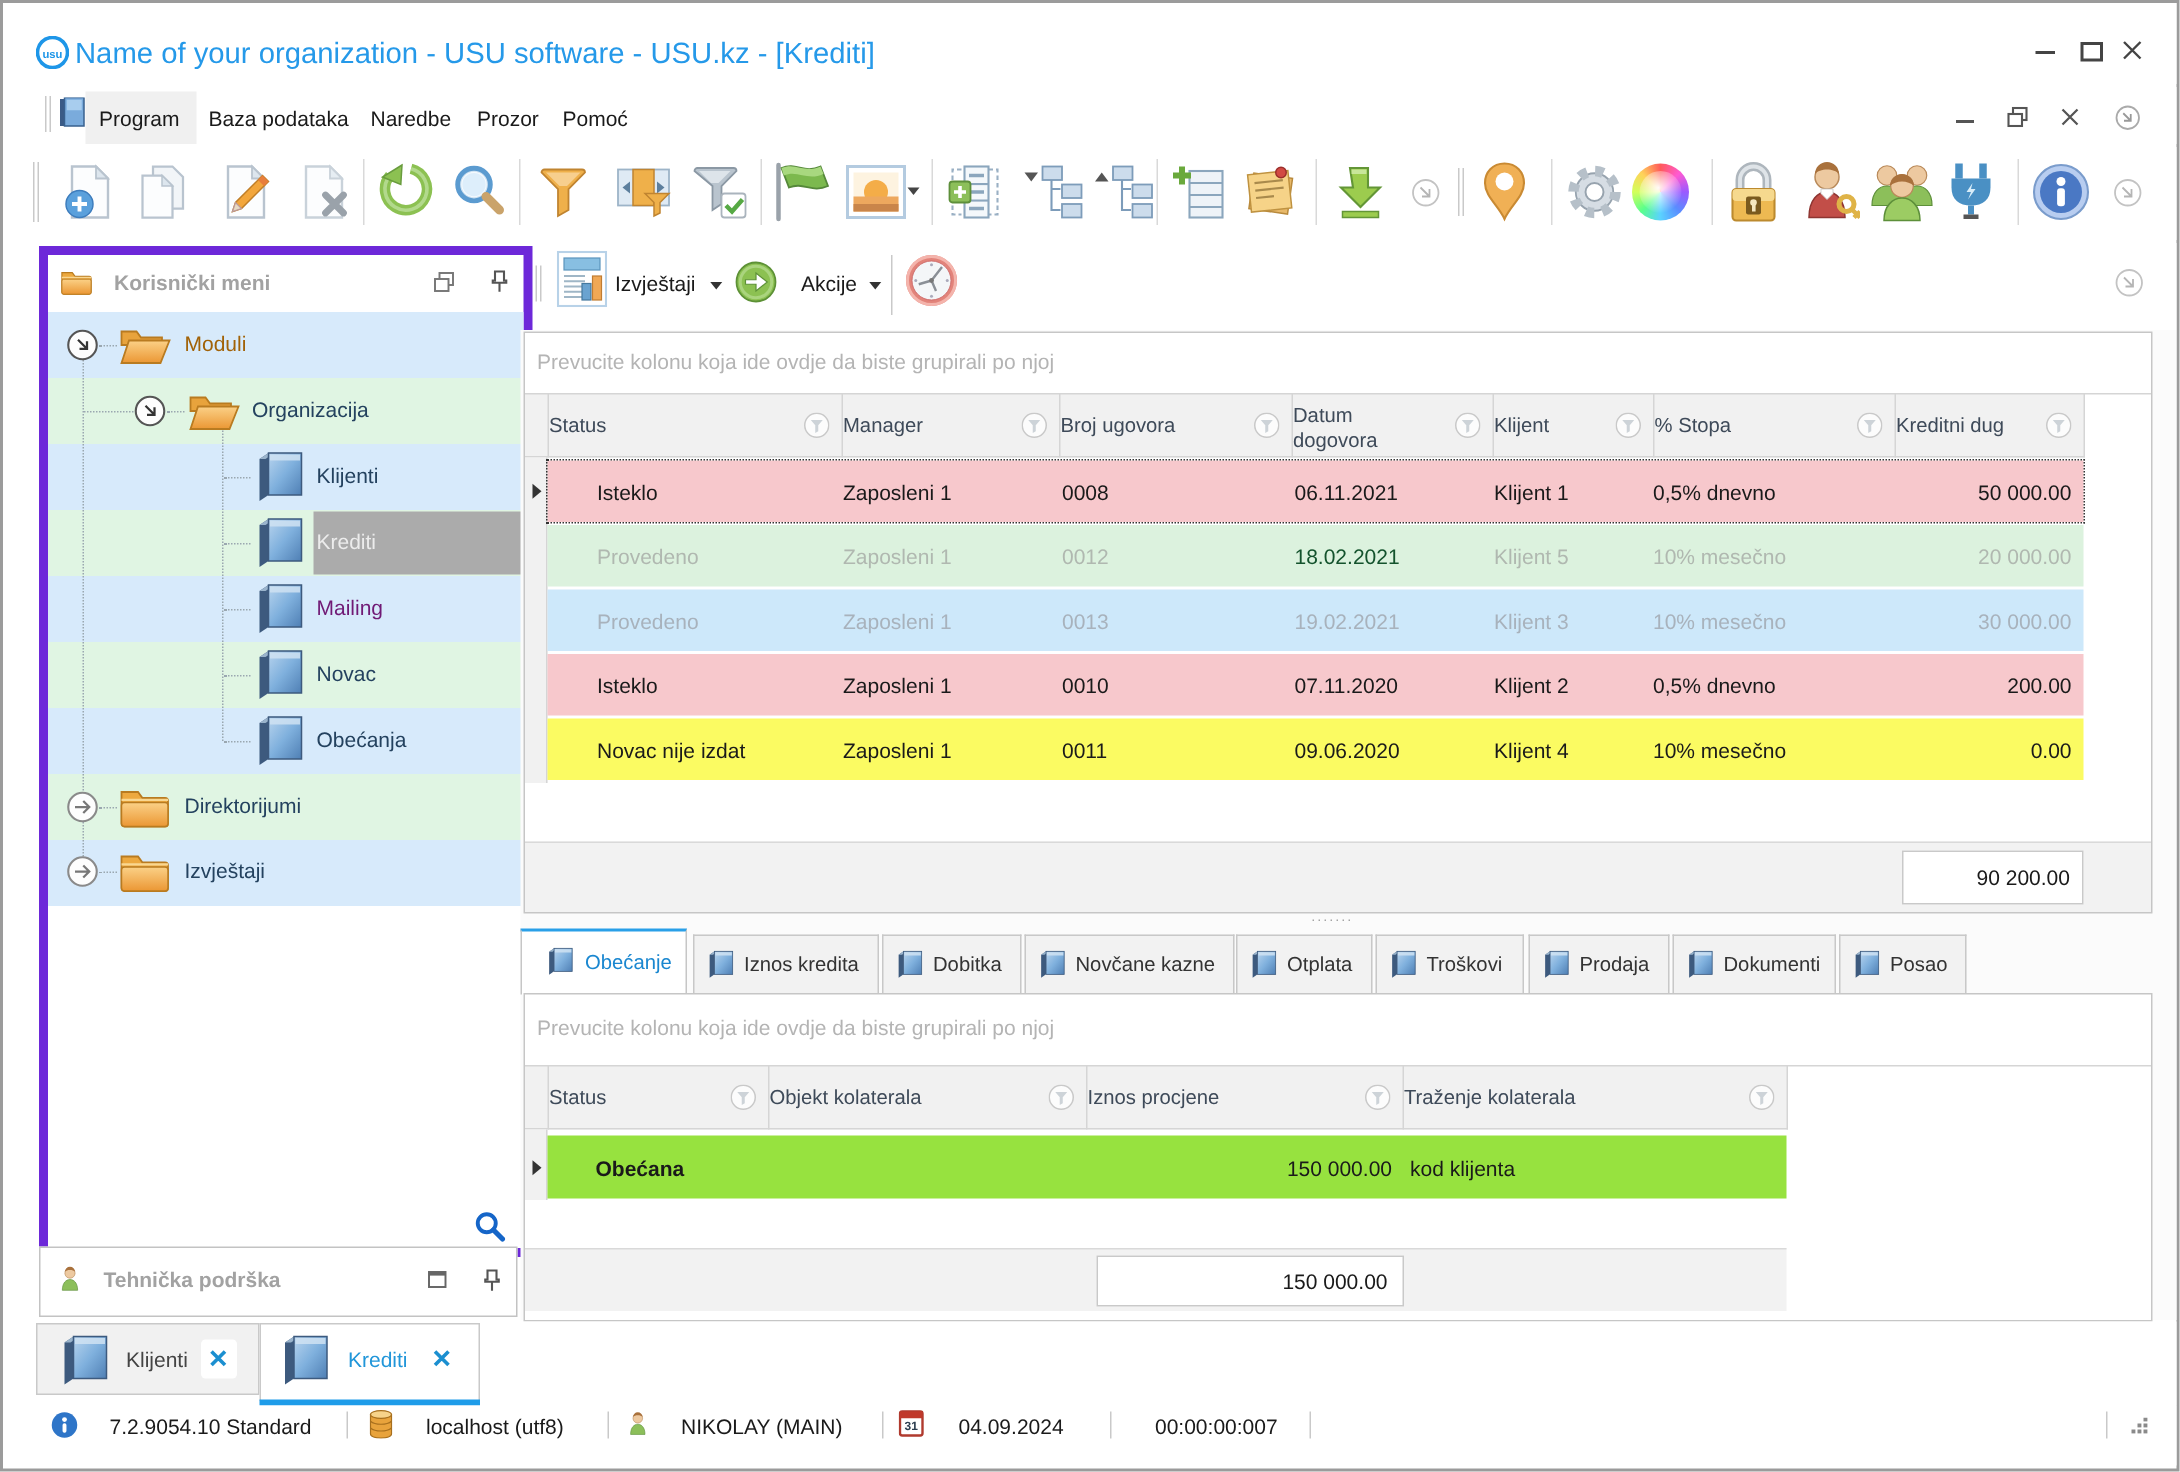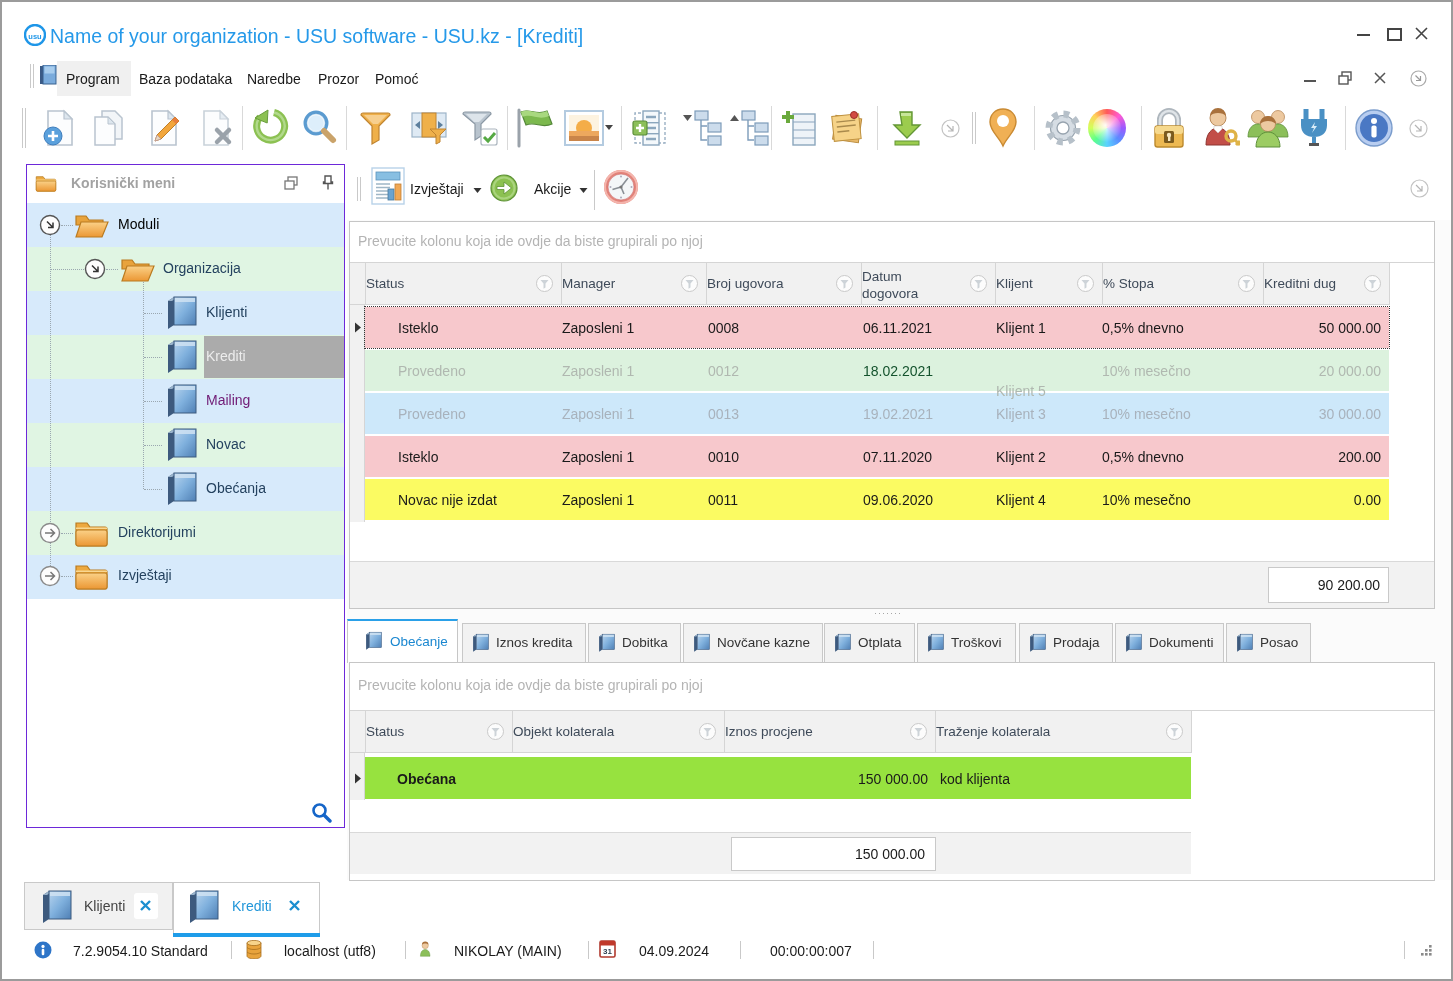--- a/index.html
+++ b/index.html
@@ -344,21 +344,21 @@
   <g id="expopen">
     <circle cx="11" cy="11" r="9.5" fill="#fdfdfd" stroke="#555" stroke-width="1.4"></circle>
     <path d="M8 7.5 L14 13.5 M14 8.5 V13.5 H9" stroke="#333" stroke-width="1.5" fill="none"></path>
   </g>
   <g id="expclosed">
     <circle cx="11" cy="11" r="9.5" fill="#fdfdfd" stroke="#8a8a8a" stroke-width="1.4"></circle>
     <path d="M6 11 h9 M11.5 7 L15.5 11 L11.5 15" stroke="#777" stroke-width="1.5" fill="none"></path>
   </g>
  </defs>
 </svg>
-<div class="abs" id="leftpanel" style="left:24px;top:162px;width:317px;height:662px;border:1px solid #6d28d9;background:#fff;">
+<div class="abs" id="leftpanel" style="left:24px;top:162px;width:317px;height:662px;border:6px solid #6d28d9;background:#fff;">
 
   <svg class="abs" style="left:8px;top:9px;" width="22" height="18" viewBox="0 0 35 28">
         <use href="#foldclosed"></use>
       </svg>
   <div class="abs" style="left:44px;top:10px;font-size:14px;font-weight:bold;color:#a2a2a2;">Korisnički meni</div>
   <svg class="abs" style="left:257px;top:11px;" width="14" height="14" viewBox="0 0 14 14">
         <rect x="4" y="1" width="9" height="8" fill="#fff" stroke="#777" stroke-width="1.3"></rect>
         <rect x="1" y="5" width="9" height="8" fill="#fff" stroke="#777" stroke-width="1.3"></rect>
       </svg>
   <svg class="abs" style="left:295px;top:10px;" width="12" height="15" viewBox="0 0 12 15">
@@ -387,21 +387,21 @@
   <div class="abs" style="left:117px;top:324px;width:18px;height:0;border-top:1px dotted #9aa7b0;"></div>
   <div class="abs" style="left:34px;top:368px;width:12px;height:0;border-top:1px dotted #9aa7b0;"></div>
   <div class="abs" style="left:34px;top:411px;width:12px;height:0;border-top:1px dotted #9aa7b0;"></div>
 
   <svg class="abs" style="left:12px;top:49px;" width="22" height="22" viewBox="0 0 22 22">
         <use href="#expopen"></use>
       </svg>
   <svg class="abs" style="left:47px;top:45px;" width="36" height="28" viewBox="0 0 36 28">
         <use href="#foldopen"></use>
       </svg>
-  <div class="abs" style="left:91px;top:51px;font-size:14px;color:#000000;">Moduli</div>
+  <div class="abs" style="left:91px;top:51px;font-size:14px;color:#a16207;">Moduli</div>
 
   <svg class="abs" style="left:57px;top:93px;" width="22" height="22" viewBox="0 0 22 22">
         <use href="#expopen"></use>
       </svg>
   <svg class="abs" style="left:93px;top:89px;" width="36" height="28" viewBox="0 0 36 28">
         <use href="#foldopen"></use>
       </svg>
   <div class="abs" style="left:136px;top:95px;font-size:14px;color:#24425f;">Organizacija</div>
 
   <svg class="abs" style="left:139px;top:131px;" width="31" height="34" viewBox="0 0 31 34">
@@ -441,20 +441,35 @@
         <use href="#foldclosed"></use>
       </svg>
   <div class="abs" style="left:91px;top:402px;font-size:14px;color:#24425f;">Izvještaji</div>
 
   <svg class="abs" style="left:284px;top:637px;" width="21" height="21" viewBox="0 0 21 21">
     <circle cx="8.5" cy="8.5" r="6" fill="none" stroke="#1565c8" stroke-width="2.6"></circle>
     <path d="M13 13 L19 19" stroke="#1565c8" stroke-width="3.4" stroke-linecap="round"></path>
   </svg>
 </div>
 
+<div class="abs" style="left:24px;top:829px;width:317px;height:45px;border:1px solid #c3c3c3;background:#fff;">
+  <svg class="abs" style="left:12px;top:11px;" width="17" height="20" viewBox="0 0 40 42">
+    <circle cx="18" cy="11" r="8" fill="#edc9a0" stroke="#b98a5a" stroke-width="1"></circle>
+    <path d="M10 9 a8 8 0 0 1 16 0 c-3-4-13-4-16 0z" fill="#a9713c"></path>
+    <path d="M6 38 c0-12 6-17 12-17 s12 5 12 17z" fill="#8cbf5a" stroke="#5d8f3a" stroke-width="1"></path>
+  </svg>
+  <div class="abs" style="left:42px;top:13px;font-size:14px;font-weight:bold;color:#a2a2a2;">Tehnička podrška</div>
+  <svg class="abs" style="left:258px;top:15px;" width="13" height="12" viewBox="0 0 13 12">
+        <rect x="1" y="1" width="11" height="10" fill="#fff" stroke="#666" stroke-width="1.3"></rect>
+        <rect x="1" y="1" width="11" height="2.4" fill="#666"></rect>
+      </svg>
+  <svg class="abs" style="left:295px;top:14px;" width="12" height="15" viewBox="0 0 12 15">
+        <path d="M3 1 h6 v6 h1.5 v1.5 h-9 V7 H3z M6 8.5 v6" stroke="#555" stroke-width="1.4" fill="none"></path>
+      </svg>
+</div>
 
 <div class="abs" style="left:345px;top:218px;width:1104px;height:660px;background:#fbfbfb;"></div>
 
 <svg width="0" height="0" style="position:absolute">
  <defs>
   <g id="filt">
     <circle cx="8.5" cy="8.5" r="8" fill="#fcfcfc" stroke="#c9c9c9" stroke-width="1"></circle>
     <path d="M4.5 5 h8 l-3 3.5 v4 l-2 1.2 v-5.2z" fill="#cdd3d8"></path>
   </g>
  </defs>
@@ -516,21 +531,21 @@
   <div class="abs txt" style="left:212px;top:98px;">Zaposleni 1</div>
   <div class="abs txt" style="left:358px;top:98px;">0008</div>
   <div class="abs txt" style="left:513px;top:98px;">06.11.2021</div>
   <div class="abs txt" style="left:646px;top:98px;">Klijent 1</div>
   <div class="abs txt" style="left:752px;top:98px;">0,5% dnevno</div>
   <div class="abs txt" style="left:913px;top:98px;width:118px;text-align:right;">50 000.00</div>
   <div class="abs txt" style="left:48px;top:141px;color:#b0b8b0;">Provedeno</div>
   <div class="abs txt" style="left:212px;top:141px;color:#b0b8b0;">Zaposleni 1</div>
   <div class="abs txt" style="left:358px;top:141px;color:#b0b8b0;">0012</div>
   <div class="abs txt" style="left:513px;top:141px;color:#14532d;">18.02.2021</div>
-  <div class="abs txt" style="left:646px;top:141px;color:#b0b8b0;margin-top:20px;">Klijent 5</div>
+  <div class="abs txt" style="left:646px;top:141px;color:#b0b8b0;">Klijent 5</div>
   <div class="abs txt" style="left:752px;top:141px;color:#b0b8b0;">10% mesečno</div>
   <div class="abs txt" style="left:913px;top:141px;width:118px;text-align:right;color:#b0b8b0;">20 000.00</div>
   <div class="abs txt" style="left:48px;top:184px;color:#a8b2bc;">Provedeno</div>
   <div class="abs txt" style="left:212px;top:184px;color:#a8b2bc;">Zaposleni 1</div>
   <div class="abs txt" style="left:358px;top:184px;color:#a8b2bc;">0013</div>
   <div class="abs txt" style="left:513px;top:184px;color:#a8b2bc;">19.02.2021</div>
   <div class="abs txt" style="left:646px;top:184px;color:#a8b2bc;">Klijent 3</div>
   <div class="abs txt" style="left:752px;top:184px;color:#a8b2bc;">10% mesečno</div>
   <div class="abs txt" style="left:913px;top:184px;width:118px;text-align:right;color:#a8b2bc;">30 000.00</div>
   <div class="abs txt" style="left:48px;top:227px;">Isteklo</div>

